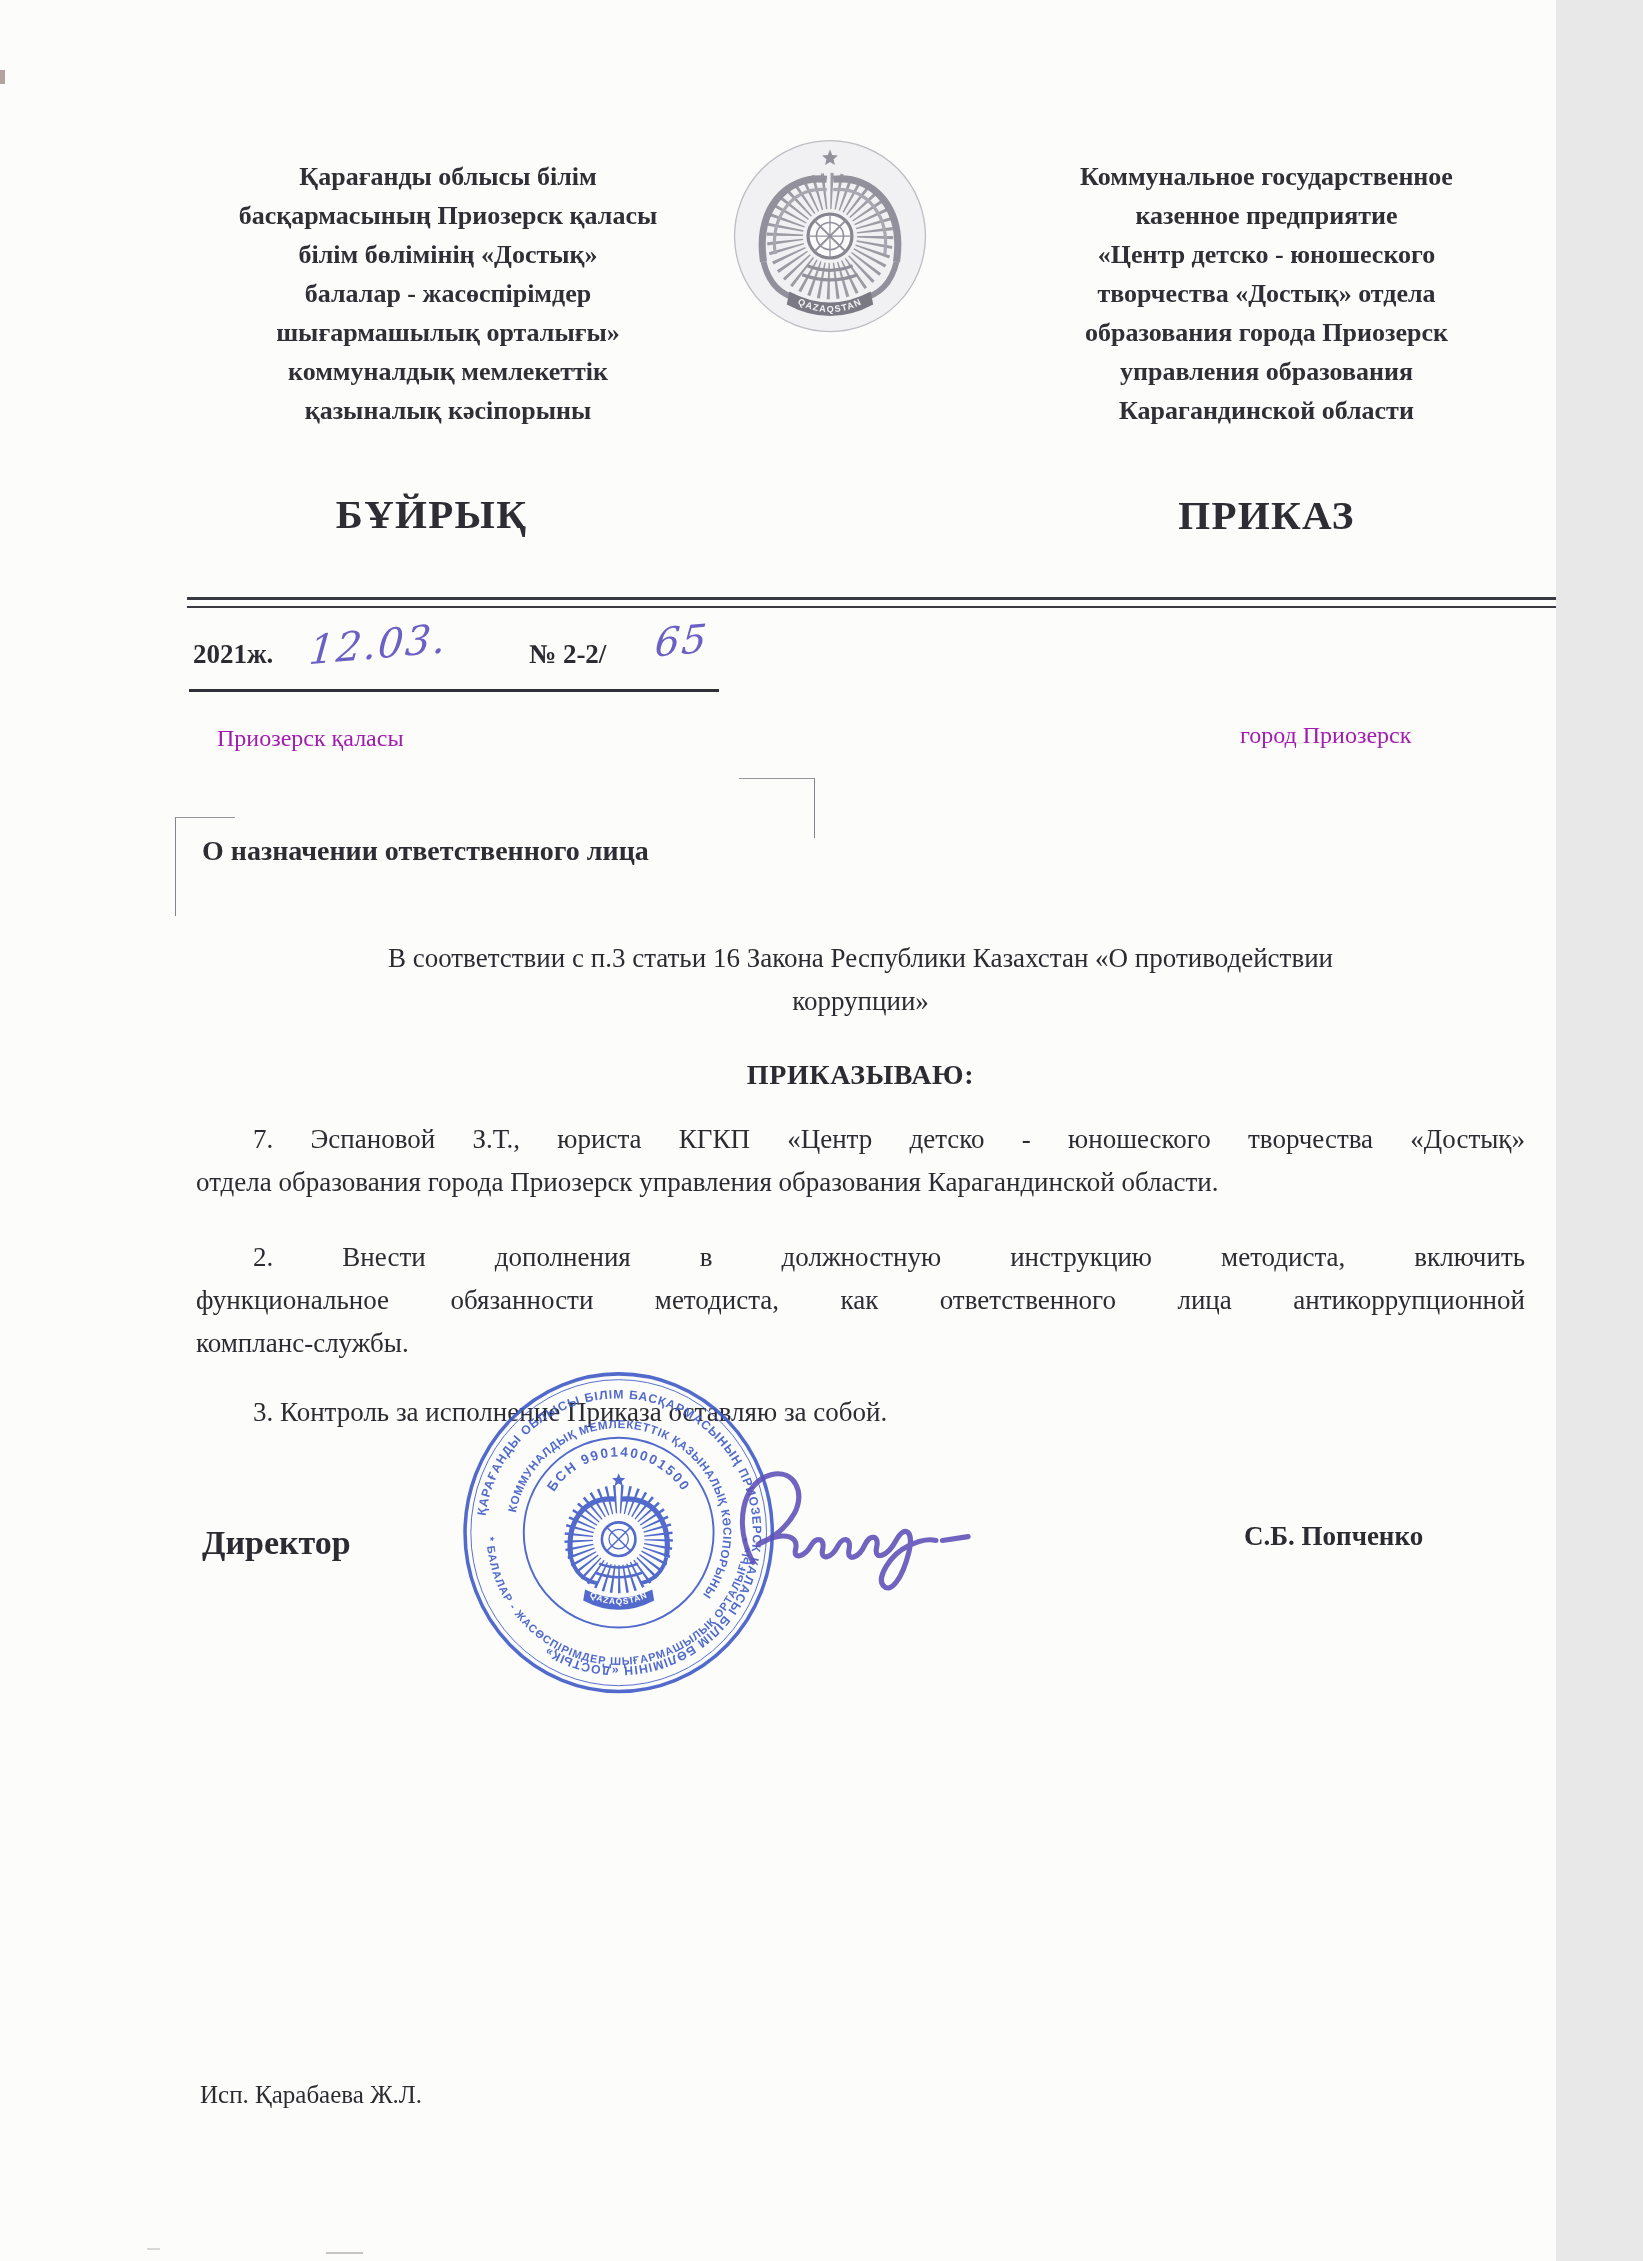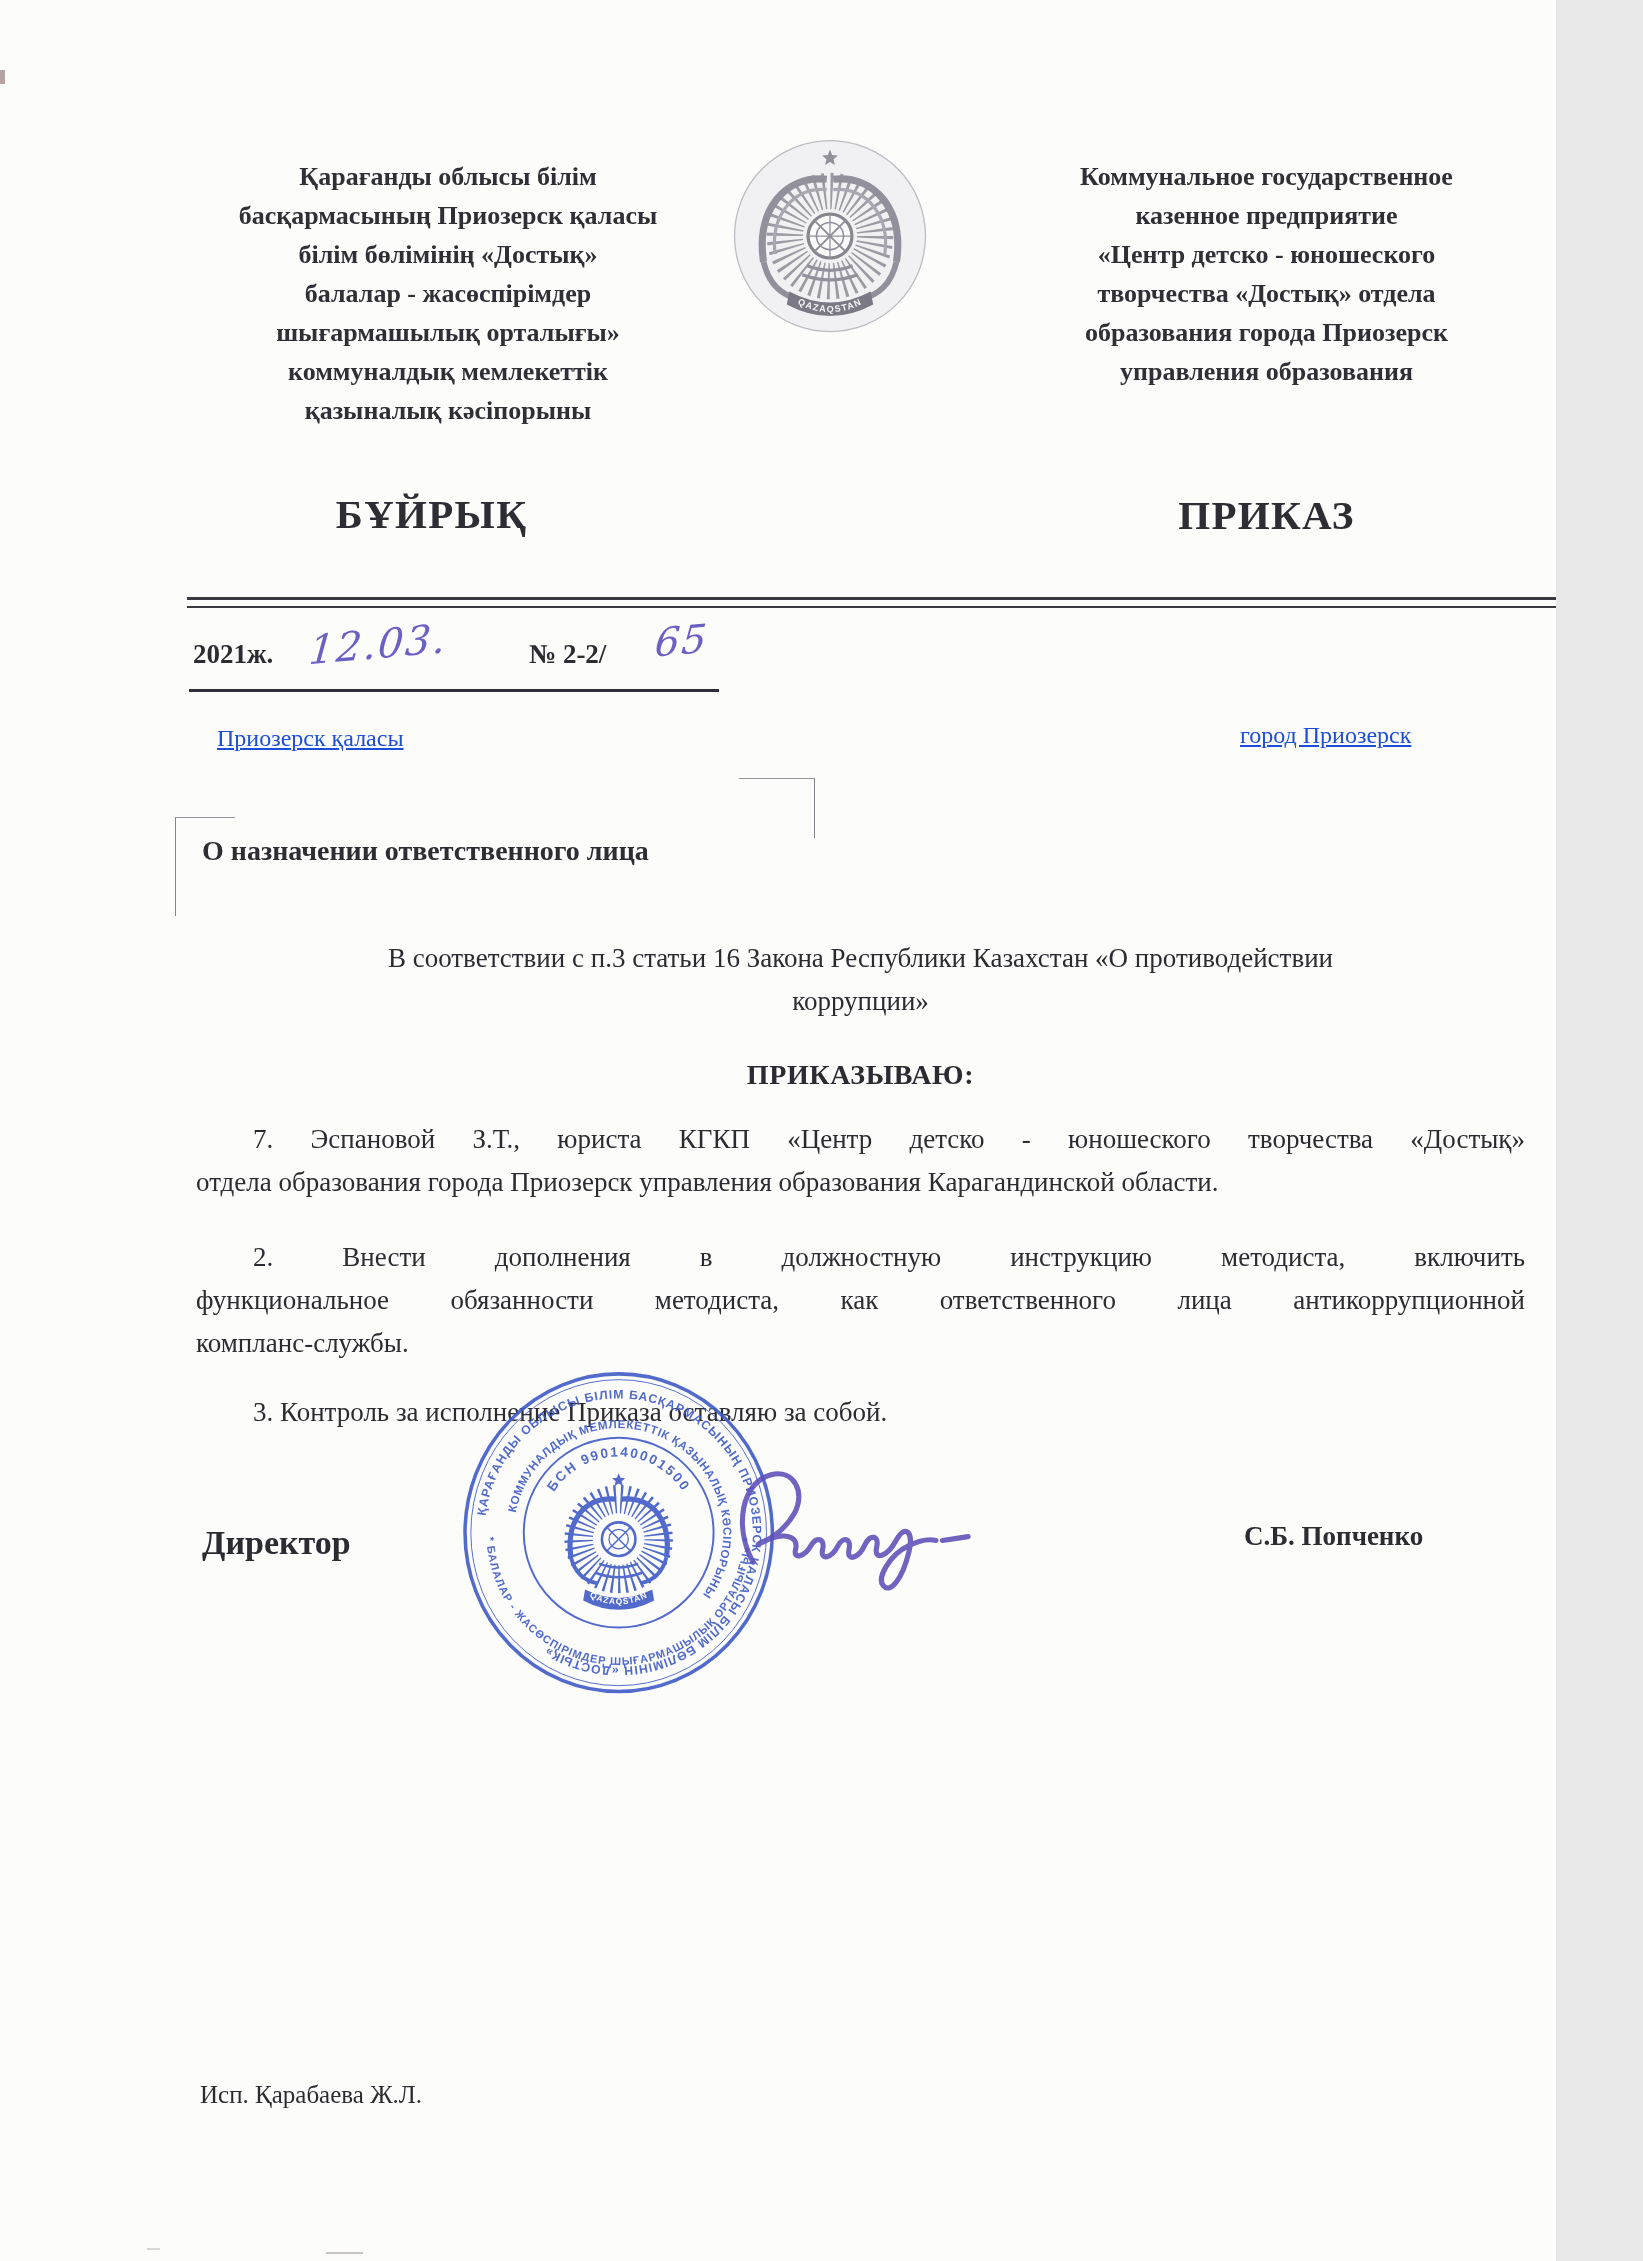--- a/index.html
+++ b/index.html
@@ -11,21 +11,21 @@
   .abs{position:absolute;}
   .orgblock{font-weight:bold; text-align:center; font-size:26px; line-height:39px; color:#312f36;}
   .bigheading{font-weight:bold; text-align:center; font-size:41px; letter-spacing:1.3px; color:#2e2d33;}
   .rule{height:6.4px; border-top:3.9px solid #3a3a42; border-bottom:2.6px solid #3a3a42;}
   .dateline{font-size:27px; font-weight:bold; white-space:nowrap;}
   .hand{
     font-family:"DejaVu Serif", serif; font-style:italic; font-weight:normal;
     color:#6b60c4; display:inline-block; transform:rotate(-5deg) skewX(-10deg);
     letter-spacing:1.9px;
   }
-  .cityline{font-size:24px; color:#1d4ed8;text-decoration:underline;}
+  .cityline{font-size:24px; color:#a21caf;}
   .bracket-l{width:59px; height:98px; border-left:1.3px solid #70707a; border-top:1.3px solid #82828c; opacity:.85;}
   .bracket-r{width:75px; height:59px; border-right:1.3px solid #70707a; border-top:1.3px solid #82828c; opacity:.85;}
   .subject{font-size:28px; font-weight:bold; color:#2e2d33;}
   .bodytext{width:1329px; font-size:27px; line-height:43px; color:#2c2b31;}
   .bodytext .center{text-align:center;}
   .resolve{font-size:28px; font-weight:bold; text-align:center; letter-spacing:0.6px;}
   .item .ln{display:block;}
   .item .just{text-align:justify; text-align-last:justify; text-justify:inter-word;}
   .item .first{text-indent:57px;}
   .signrole{font-size:34px; font-weight:bold;}
@@ -81,20 +81,21 @@
     </text>
   </svg>
 
   <div class="abs orgblock" style="left:996px;top:157px;width:541px;">
     <div>Коммунальное  государственное</div>
     <div>казенное предприятие</div>
     <div>«Центр детско - юношеского</div>
     <div>творчества «Достық» отдела</div>
     <div>образования города Приозерск</div>
     <div>управления образования</div>
+    <div>Карагандинской области</div>
   </div>
 
   <div class="abs bigheading" style="left:161px;top:490px;width:541px;">БҰЙРЫҚ</div>
   <div class="abs bigheading" style="left:996px;top:491px;width:541px;">ПРИКАЗ</div>
 
   <div class="abs rule" style="left:187px;top:597px;width:1383px;"></div>
 
   <div class="abs dateline" style="left:193px;top:630px;height:45px;width:645px;">
     <span class="abs" style="left:0;top:9px;">2021ж.</span>
     <span class="abs hand" style="left:116px;top:-9px;font-size:40px;">12.03.</span>

